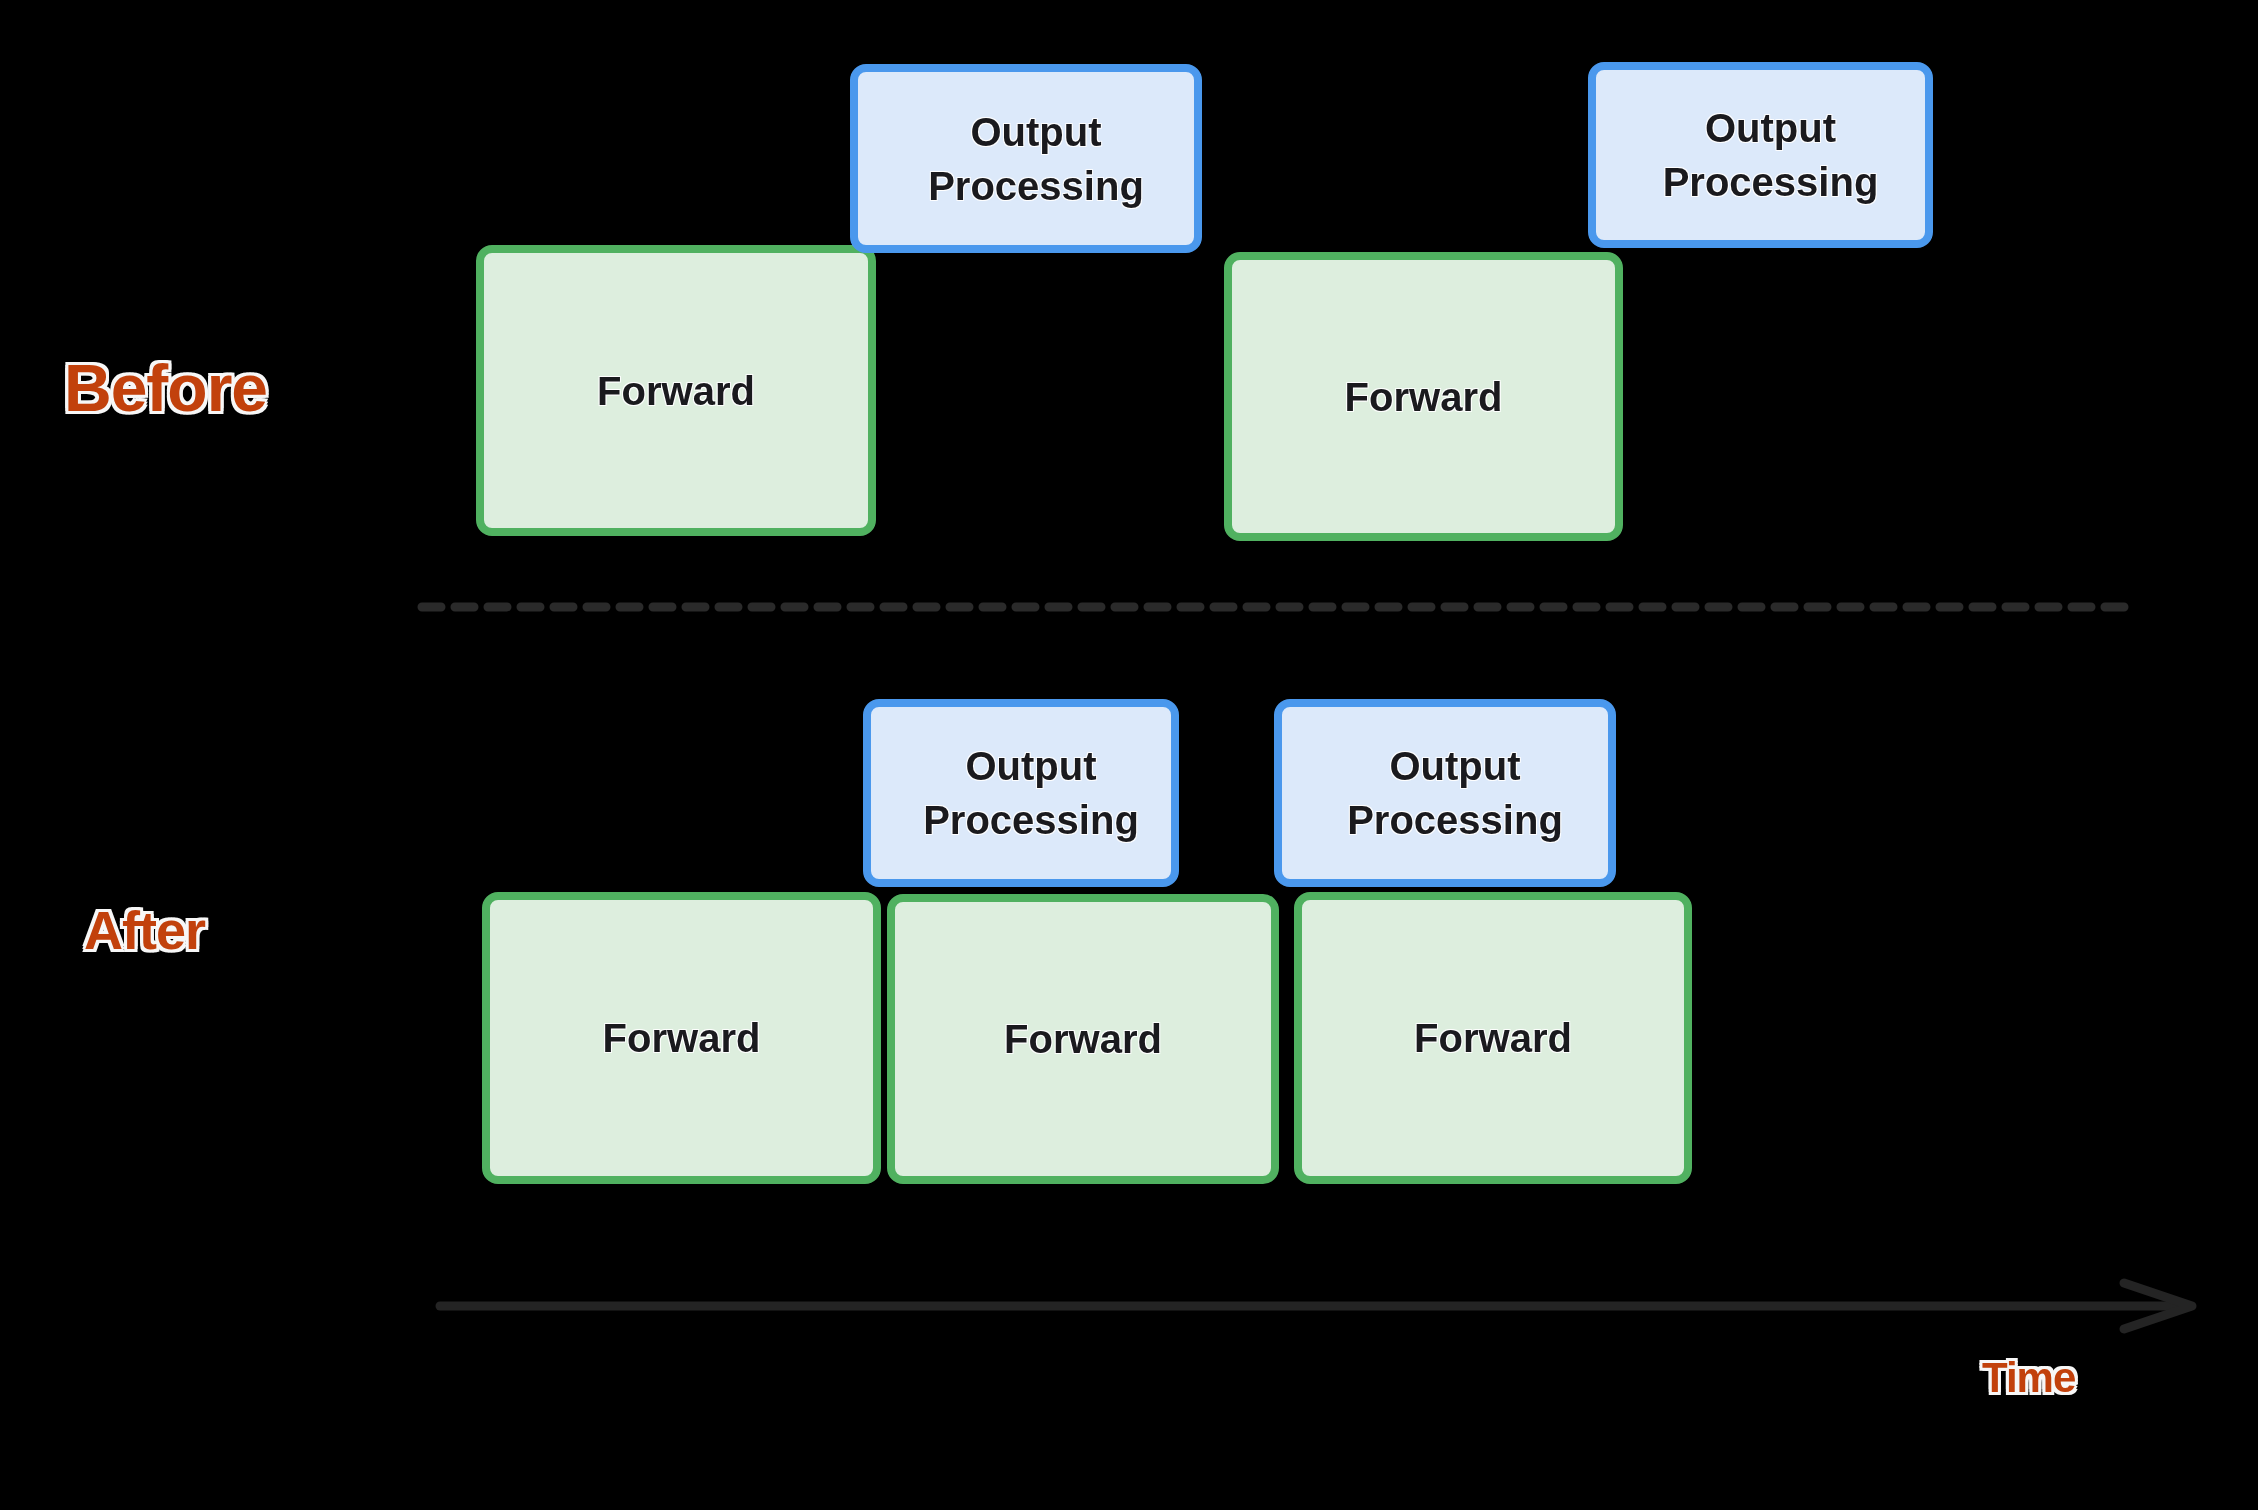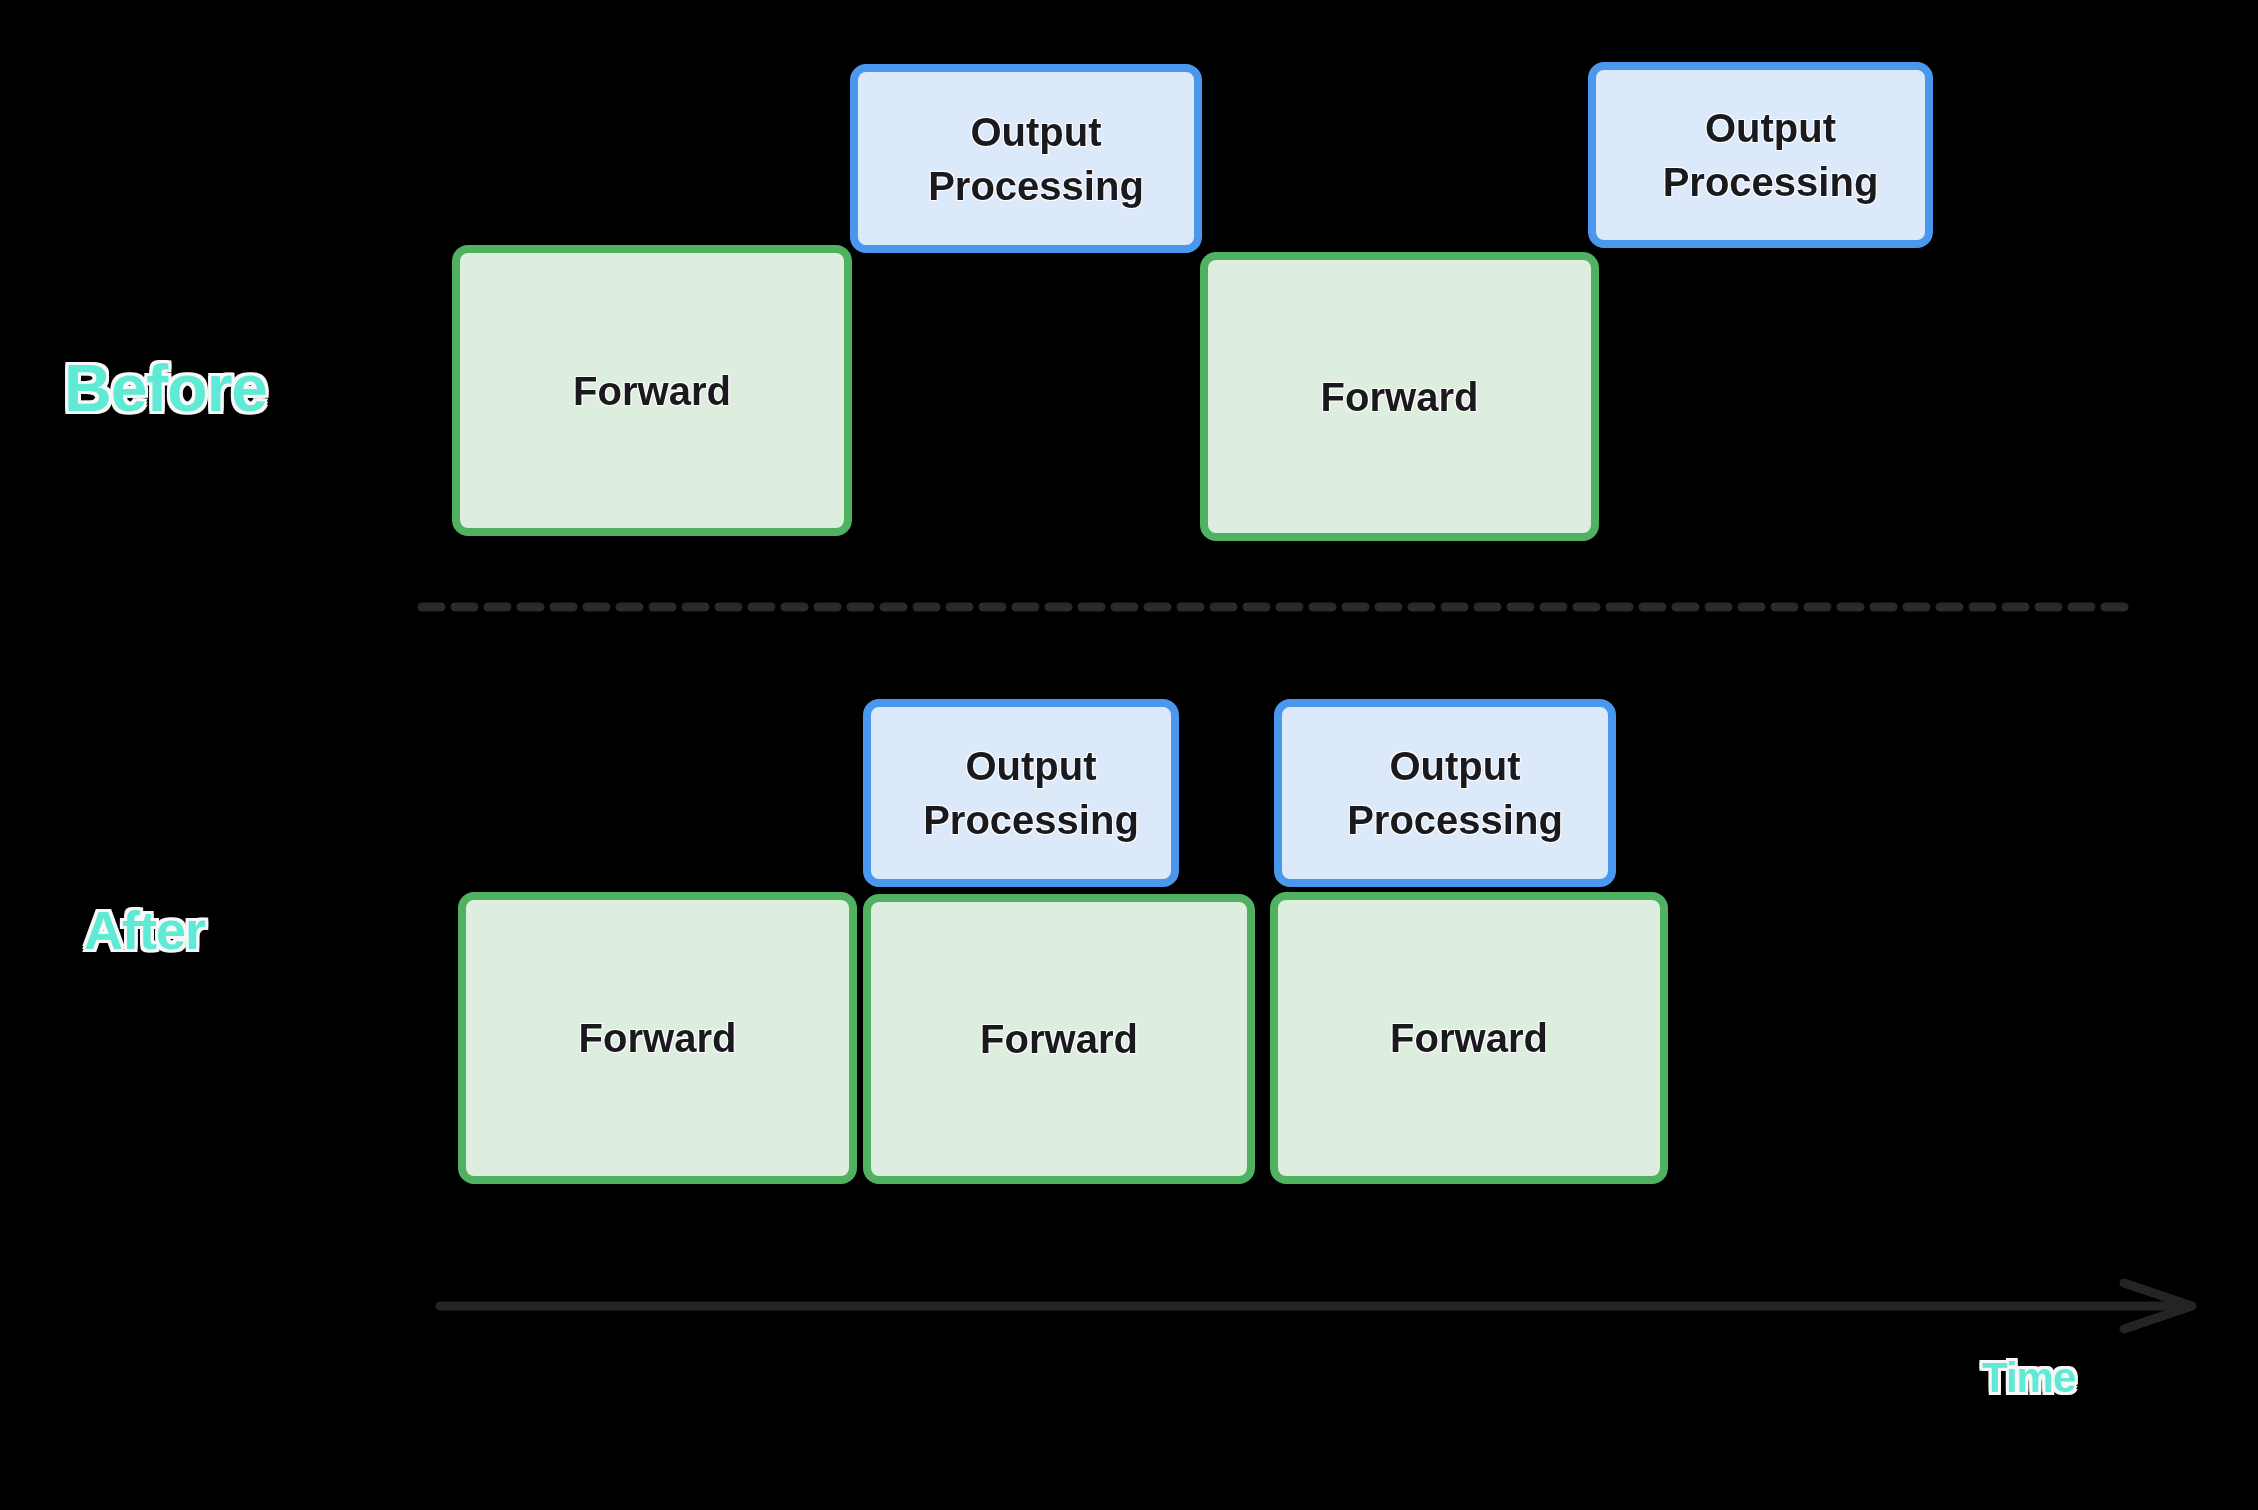--- a/index.html
+++ b/index.html
@@ -26,20 +26,21 @@
     position:absolute;
     display:flex;
     align-items:center;
     justify-content:center;
     text-align:center;
     border-radius:16px;
   }
   .block.green{
     background:var(--green-fill);
     border:8px solid var(--green-border);
+    margin-left:24px;
   }
   .block.blue{
     background:var(--blue-fill);
     border:8px solid var(--blue-border);
     padding-left:20px;
   }
   .block .lbl{
     font-size:40px;
     font-weight:bold;
     color:var(--text-dark);
@@ -47,21 +48,21 @@
     padding:0 14px;
     text-shadow:
       -1px -1px 0 rgba(255,255,255,.85),
        1px -1px 0 rgba(255,255,255,.85),
       -1px  1px 0 rgba(255,255,255,.85),
        1px  1px 0 rgba(255,255,255,.85);
   }
   .side-label{
     position:absolute;
     font-weight:bold;
-    color:#5eead4;
+    color:#c2410c;
     letter-spacing:-1px;
     line-height:1;
     text-shadow:
       -3px -3px 0 var(--outline-white),
        3px -3px 0 var(--outline-white),
       -3px  3px 0 var(--outline-white),
        3px  3px 0 var(--outline-white),
       -3px  0   0 var(--outline-white),
        3px  0   0 var(--outline-white),
        0   -3px 0 var(--outline-white),

